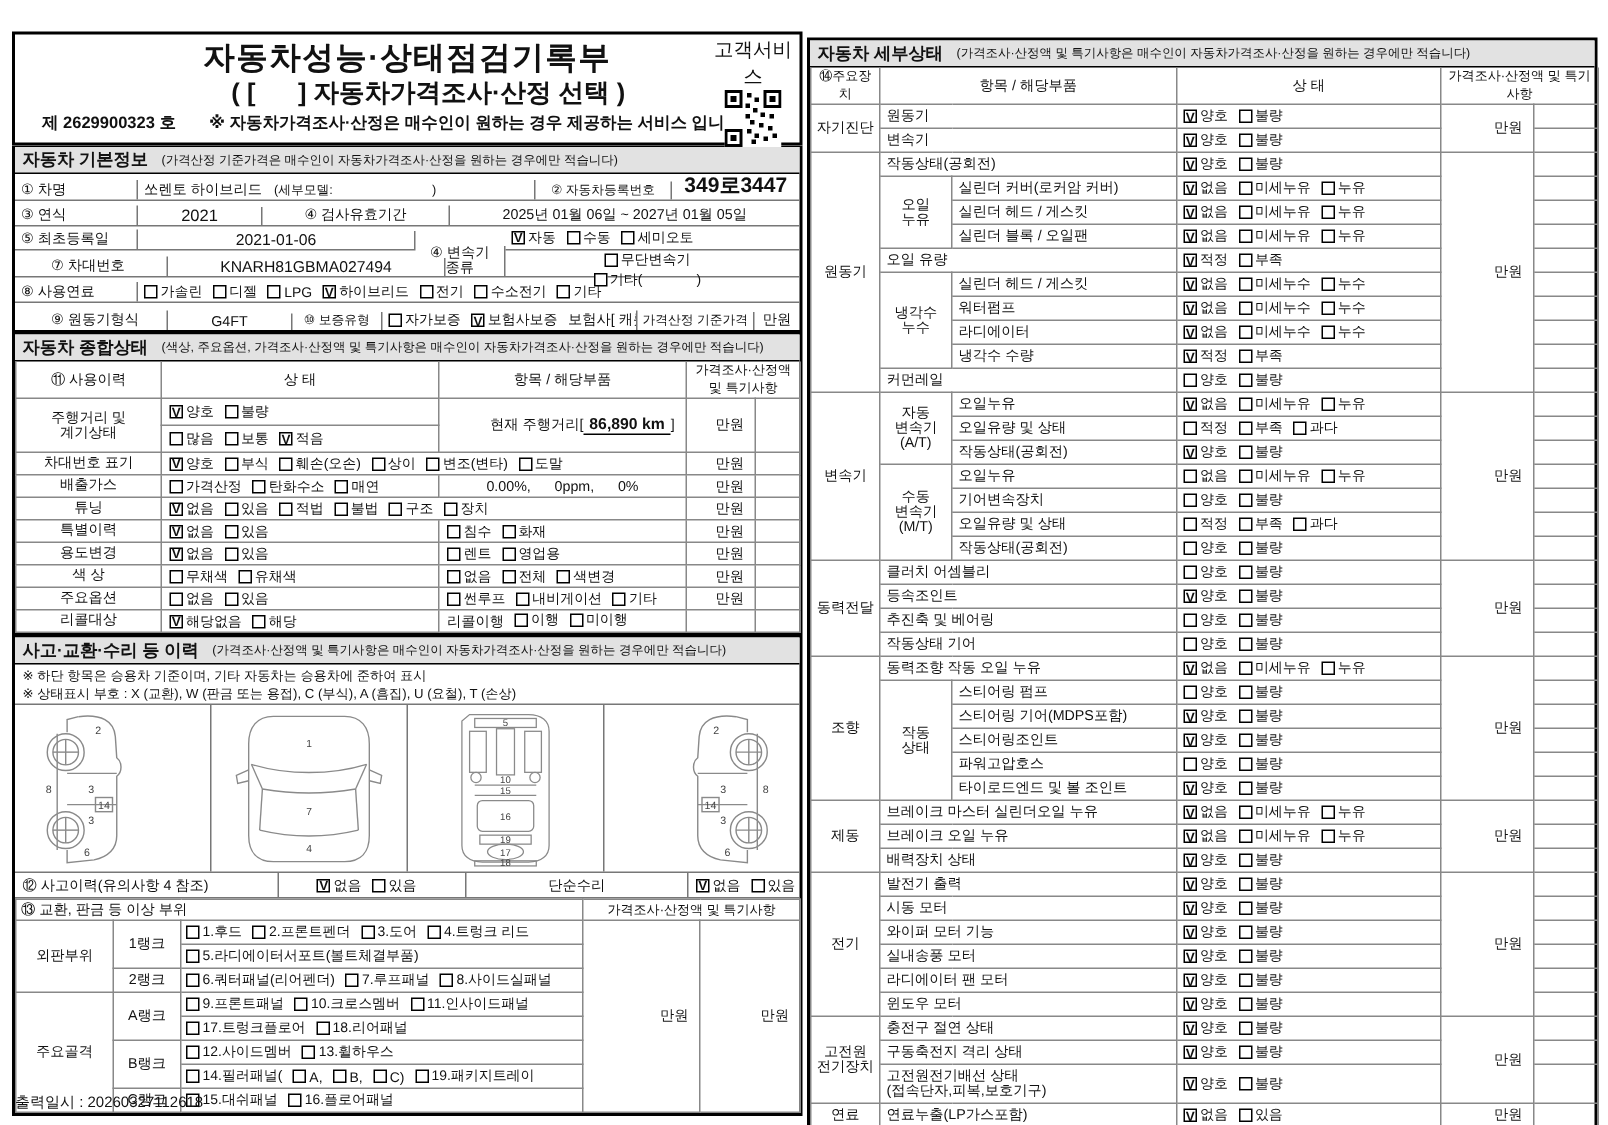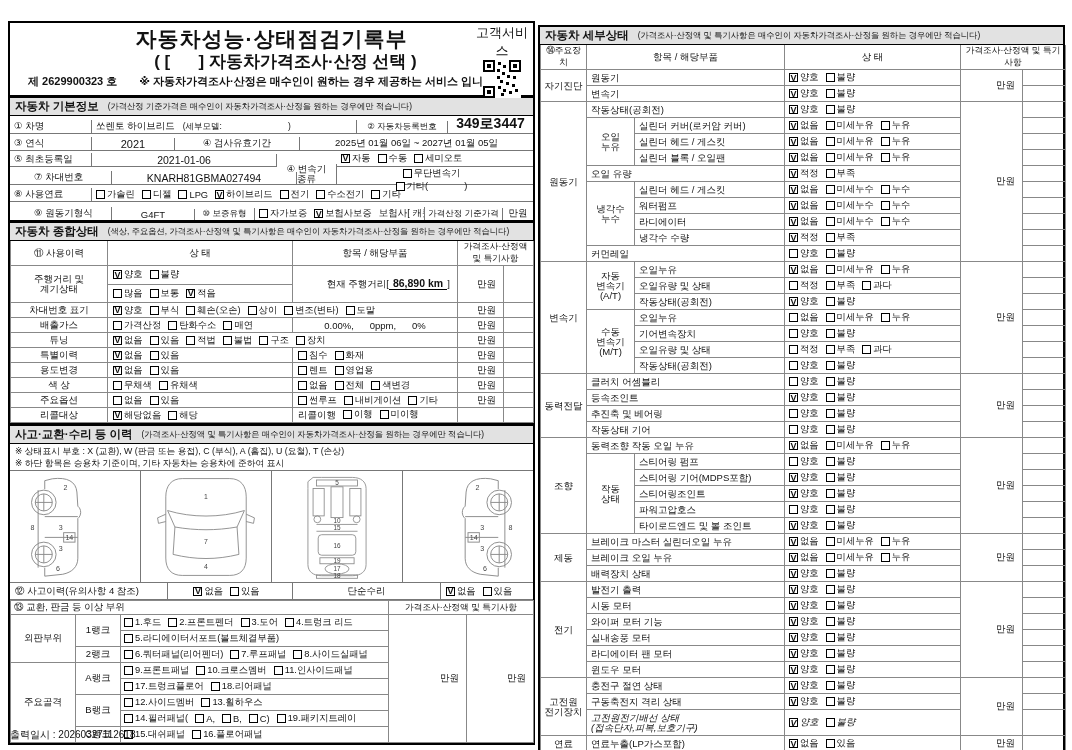--- a/index.html
+++ b/index.html
@@ -65,29 +65,29 @@
   
   .legend{font-size:8.8px;line-height:12px;padding:1px 5px;border-bottom:1px solid #777;}
   .diagrams{display:flex;height:112px;border-bottom:1px solid #777;}
   .dcell{flex:1;border-right:1px solid #777;display:flex;align-items:center;justify-content:center;}
   .dcell:last-child{border-right:none;}
   .dnum{font-size:7.5px;fill:#444;text-anchor:middle;font-family:"Liberation Sans",sans-serif;}
   svg .ln{fill:none;stroke:#8a8a8a;stroke-width:1;}
   .hist{display:flex;height:17px;border-bottom:1px solid #777;}
   .hc{border-right:1px solid #777;display:flex;align-items:center;padding:0 5px;white-space:nowrap;overflow:hidden;}
   .hc:last-child{border-right:none;}
-  .w158{width:158px;flex:none;}.w148{width:148px;flex:none;}.w1252{width:125px;flex:none;}
+  .w158{width:176px;flex:none;}.w148{width:148px;flex:none;}.w1252{width:125px;flex:none;}
   .paneltab tr{height:16px;}
   .paneltab tr.ph{height:14px;}
   .paneltab td{white-space:nowrap;}
   .paneltab .rk{text-align:center;}
   .footer{position:absolute;left:10px;top:728px;font-size:10px;}
   
   .dettab tr{height:16px;}
-  .dettab tr.tall{height:26px;font-style:italic;}
+  .dettab tr.tall{height:26px;}
   .dettab td.gname,.dettab td.sub{text-align:center;white-space:pre-line;line-height:10px;padding:0 1px;}
   .dettab td.item{padding-left:4px;white-space:pre-line;line-height:10px;}
   .dettab td.state{padding-left:4px;}
   .dettab tr.gs td{border-top:1.4px solid #000;}
   .dettab th{font-size:9.5px;}
 </style>
 </head>
 <body>
 
 <div class="pageno" id="pn1">(1/4쪽)</div>
@@ -461,22 +461,22 @@
     </tbody>
       </table>
   </div>
 
   <div class="box" style="border-top-width:1.5px;">
     <div class="secbar">
       <span class="t">사고·교환·수리 등 이력</span>
       <span class="n">(가격조사·산정액 및 특기사항은 매수인이 자동차가격조사·산정을 원하는 경우에만 적습니다)</span>
     </div>
     <div class="legend">
+      <div>※ 하단 항목은 승용차 기준이며, 기타 자동차는 승용차에 준하여 표시</div>
       <div>※ 상태표시 부호 : X (교환), W (판금 또는 용접), C (부식), A (흠집), U (요철), T (손상)</div>
-      <div>※ 하단 항목은 승용차 기준이며, 기타 자동차는 승용차에 준하여 표시</div>
     </div>
 
     <div class="diagrams">
       <div class="dcell">
         <svg viewBox="0 0 120 110" width="114" height="104">
           <g class="ln">
             <path d="M36,4 C52,2 61,7 62,18 L63,33 C67,36 67,43 63,46 L63,88 C63,97 57,103 47,105 L28,107 L28,98"></path>
             <path d="M36,4 L28,6 L28,15"></path>
             <line x1="21" y1="16" x2="21" y2="98"></line>
             <circle cx="27" cy="29" r="13"></circle>

